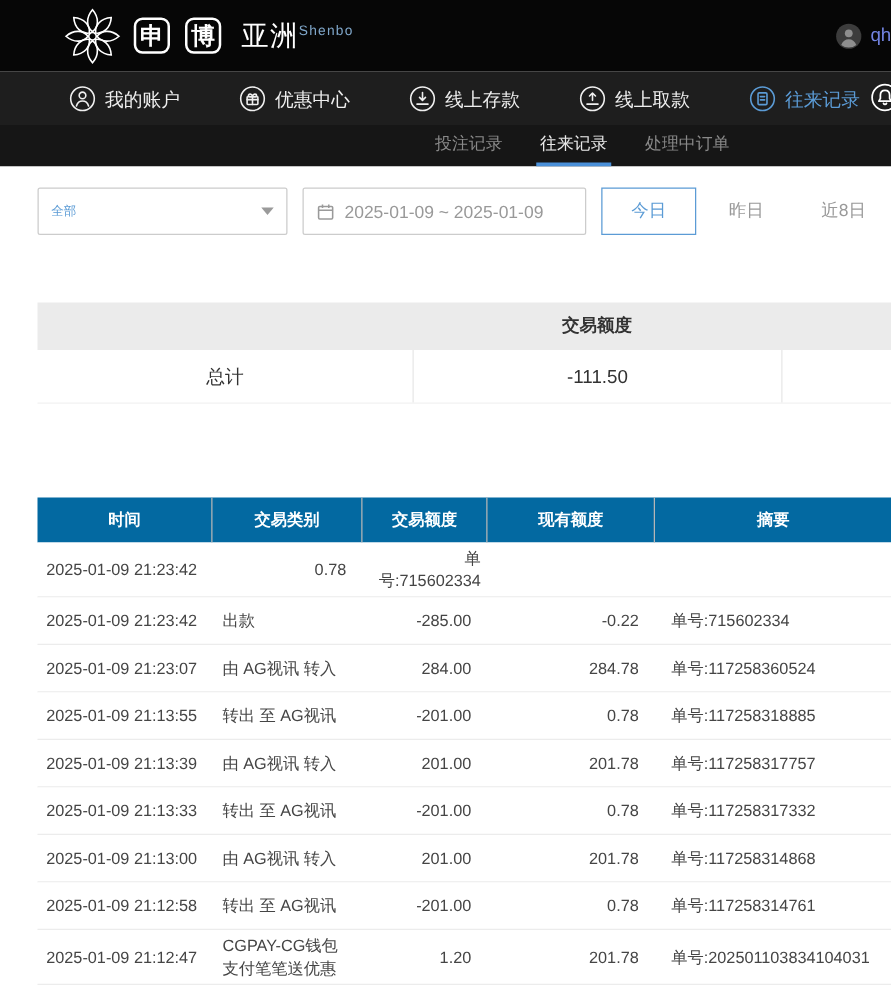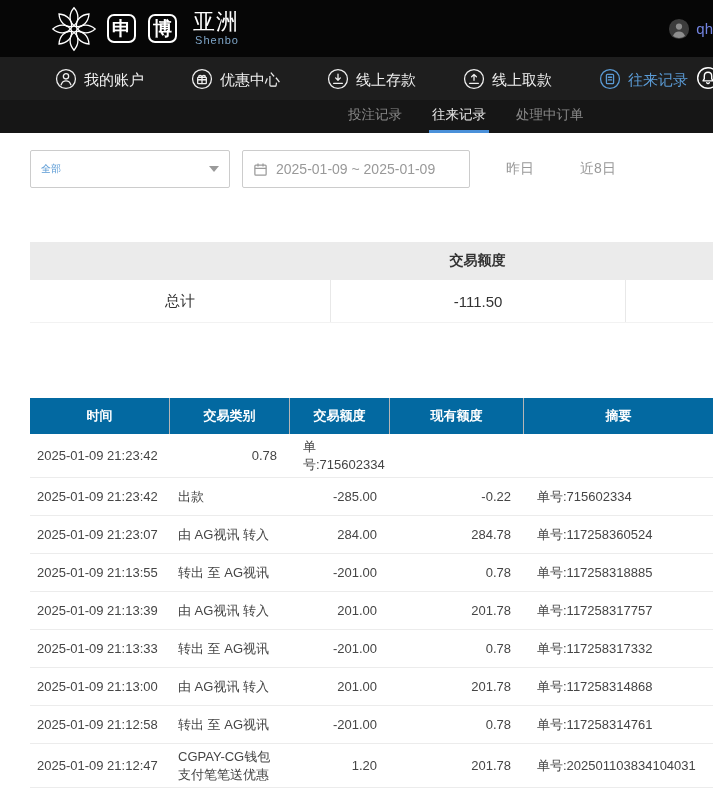--- a/index.html
+++ b/index.html
@@ -6,21 +6,21 @@
   html,body { width:713px; height:800px; overflow:hidden; background:#fff;
     font-family:"Liberation Sans","DejaVu Sans",sans-serif; }
 
   
   .topbar { height:57px; background:#060606; display:flex; align-items:center;
     padding-left:50px; position:relative; }
   .brand { display:flex; align-items:center; gap:9px; }
   .char-box { display:inline-flex; align-items:center; justify-content:center;
     width:29px; height:29px; border:2px solid #fff; border-radius:7px;
     color:#fff; font-size:19px; font-weight:bold; margin-right:3px; }
-  .brand-region { display:flex; flex-direction:column; line-height:1; margin-left:4px; }
+  .brand-region { display:flex; line-height:1; margin-left:4px; }
   .brand-region .cn { color:#fff; font-size:22px; letter-spacing:1px; }
   .brand-region .en { color:#7fa6c9; font-size:11px; letter-spacing:1px; text-align:right; margin-top:2px; }
   .user-area { margin-left:auto; display:flex; align-items:center; gap:6px; padding-right:0; }
   .user-name { color:#7283e0; font-size:15px; }
 
   
   .mainnav { height:43px; background:#1e1e1e; display:flex; align-items:center;
     padding-left:55px; position:relative; }
   .nav-item { display:flex; align-items:flex-end; gap:7px; color:#efefef;
     font-size:15px; margin-right:47px; cursor:pointer; white-space:nowrap; }
@@ -63,21 +63,21 @@
   .mhead, .mrow { display:grid; grid-template-columns:140px 120px 100px 134px 189px; }
   .mhead { background:#0369a1; height:36px;font-family:Liberation Serif, serif; }
   .hc { color:#fff; font-weight:bold; display:flex; align-items:center; justify-content:center;
     border-right:1px solid #b6b6b6; font-size:13px; }
   .hc:last-child { border-right:none; }
   .mrow { border-bottom:1px solid #ececec; min-height:38px; background:#fff; }
   .mcell { display:flex; align-items:center; color:#454545; padding:4px 8px; line-height:1.35; }
   .c-time { padding-left:7px; }
   .c-type { padding-left:8px; }
   .c-amount, .c-balance { justify-content:flex-end; padding-right:13px; }
-  .c-note { padding-left:13px; }
+  .c-note { padding-left:13px;text-align:right; }
 </style>
 </head>
 <body>
 
 <header class="topbar">
   <div class="brand">
     <svg width="48" height="48" viewBox="-24 -24 48 48">
       <g fill="none" stroke="#fff" stroke-width="1.3">
         <g id="petals">
             <path d="M0,-3.6 C4.8,-7.2 5.6,-14.8 0,-21.2 C-5.6,-14.8 -4.8,-7.2 0,-3.6 Z" transform="rotate(0)"></path>
@@ -180,20 +180,21 @@
     <span class="caret"></span>
   </div>
   <div class="date-box">
     <svg width="15" height="15" viewBox="0 0 24 24" fill="none" stroke="#9a9a9a" stroke-width="2">
       <rect x="3" y="5" width="18" height="16" rx="1.5"></rect>
       <path d="M3 10h18M8 2.5V7M16 2.5V7"></path>
     </svg>
     <span>2025-01-09 ~ 2025-01-09</span>
   </div>
   <div id="quick-buttons" style="display:flex;gap:2px;">
+      <button class="qbtn active">今日</button>
       <button class="qbtn">昨日</button>
       <button class="qbtn">近8日</button>
     </div>
 </div>
 
 <div class="summary">
   <div class="srow summary-head">
     <div class="scell"></div>
     <div class="scell">交易额度</div>
     <div class="scell"></div>

